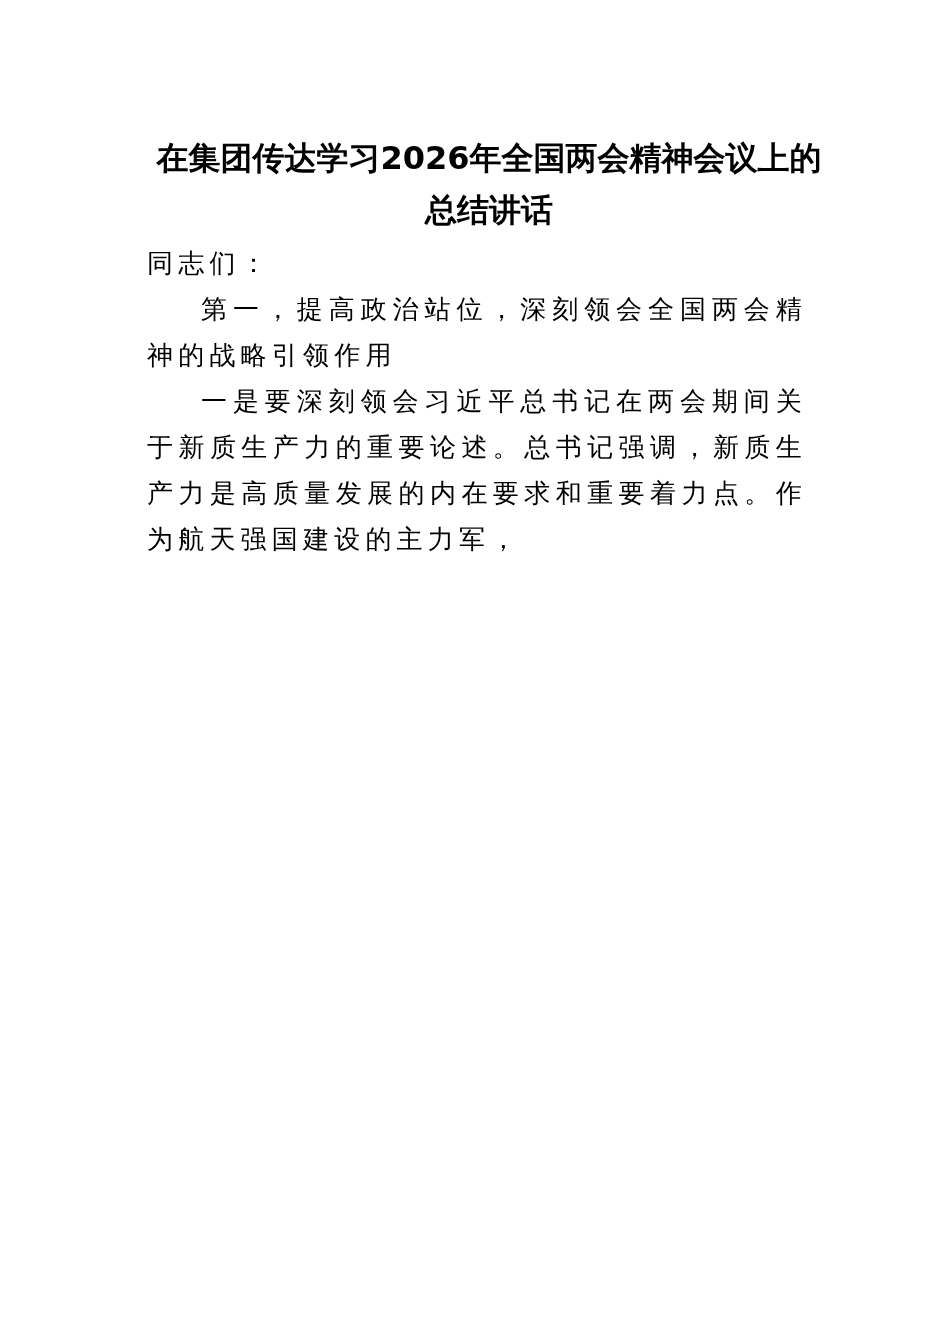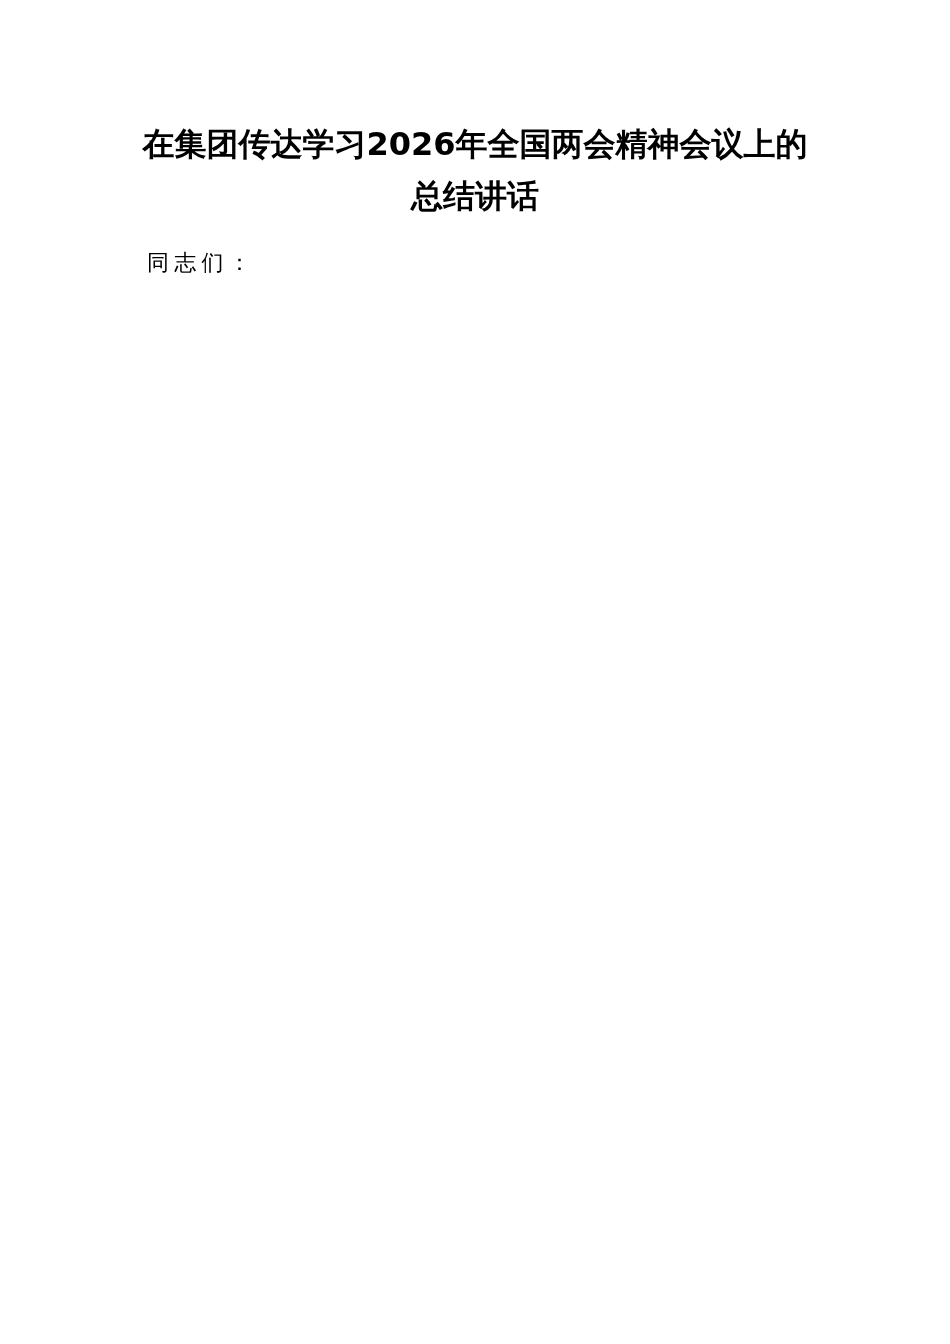--- a/index.html
+++ b/index.html
@@ -26,29 +26,29 @@
       position: absolute;
       left: 140px;
       top: 118px;
       width: 670px;
       text-align: center;
       font-family: "DejaVu Sans", sans-serif;
       font-weight: bold;
       font-size: 32px;
       line-height: 52px;
       letter-spacing: 0px;
-      margin: 0;
+      margin: 14px;
     }
     .body-text {
       position: absolute;
       left: 147px;
       top: 240px;
       width: 660px;
       font-family: "DejaVu Serif", serif;
-      font-size: 22px;
+      font-size: 26px;
       line-height: 46px;
       letter-spacing: 5.2px;
       text-align: justify;
       text-justify: inter-character;
     }
     .body-text p {
       margin: 0;
       padding: 0;
     }
     .greeting {
@@ -59,14 +59,16 @@
     }
   </style>
 </head>
 <body>
 
 <div class="page">
   <h1 class="title">在集团传达学习2026年全国两会精神会议上的总结讲话</h1>
 
   <div class="body-text">
     <p class="greeting">同志们：</p>
+    <p class="para">第一，提高政治站位，深刻领会全国两会精神的战略引领作用</p>
+    <p class="para">一是要深刻领会习近平总书记在两会期间关于新质生产力的重要论述。总书记强调，新质生产力是高质量发展的内在要求和重要着力点。作为航天强国建设的主力军，</p>
   </div>
 </div>
 
 </body></html>

